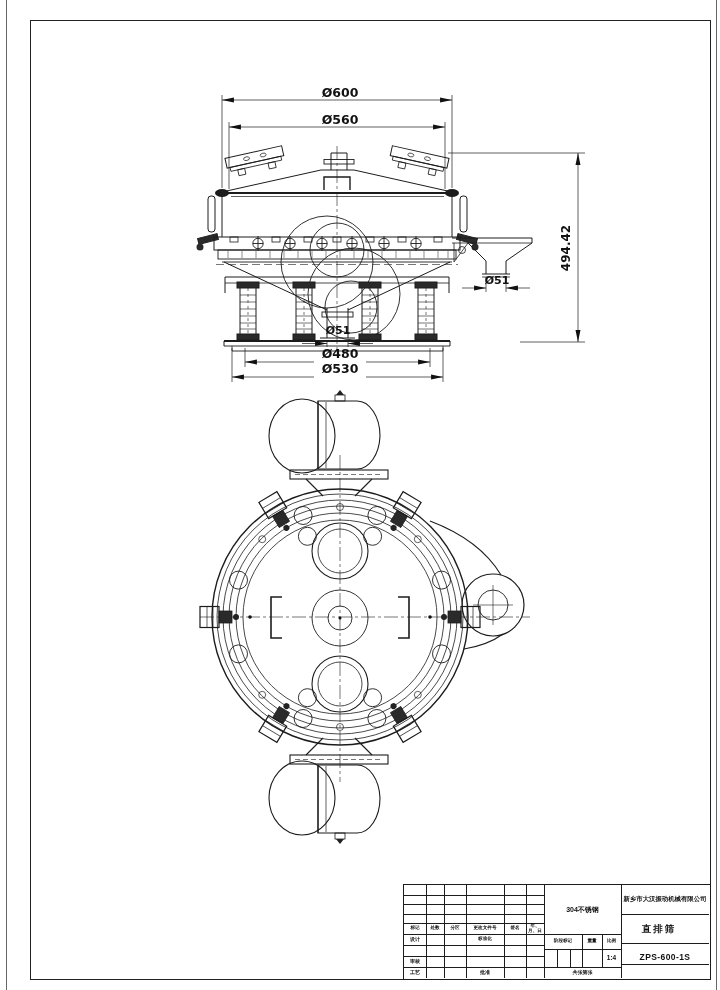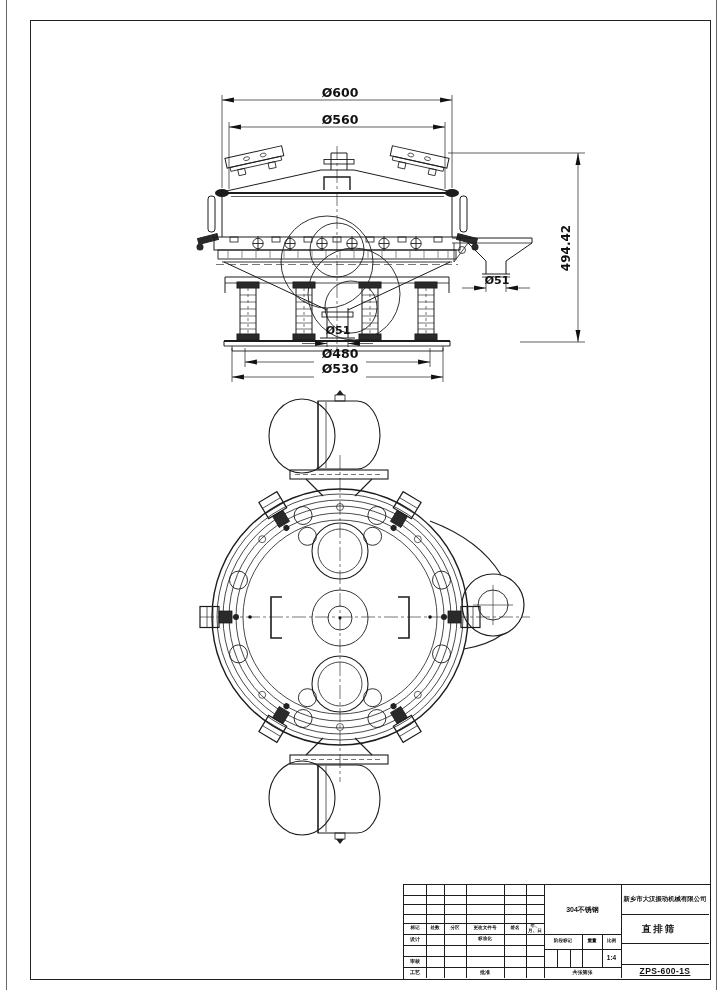--- a/index.html
+++ b/index.html
@@ -387,16 +387,16 @@
 
     <div class="cell f5 spread" style="left:140px;top:82px;width:77px;height:11px;">
       <span>共</span>
       <span>张</span>
       <span>第</span>
       <span>张</span>
     </div>
 
     <div class="cell company" style="left:217px;top:0;width:88px;height:29px;padding:0 2px;box-sizing:border-box;">新乡市大汉振动机械有限公司</div>
     <div class="cell f95" style="left:217px;top:29px;width:76px;height:29px;">直排筛</div>
-    <div class="cell f85" style="left:217px;top:76px;width:88px;height:21px;text-decoration:underline;">ZPS-600-1S</div>
+    <div class="cell f85" style="left:217px;top:62px;width:88px;height:21px;">ZPS-600-1S</div>
     <div class="cell" style="left:217px;top:79px;width:88px;height:14px;"></div>
   </div>
 </div>
 
 </body></html>

